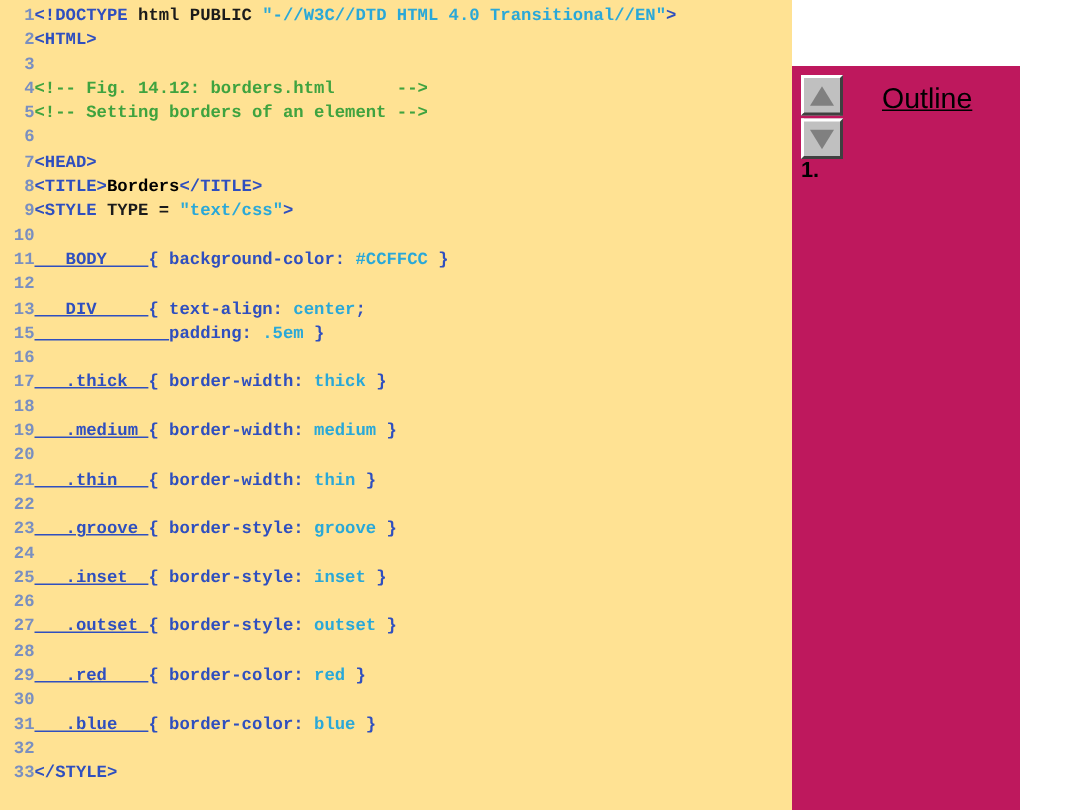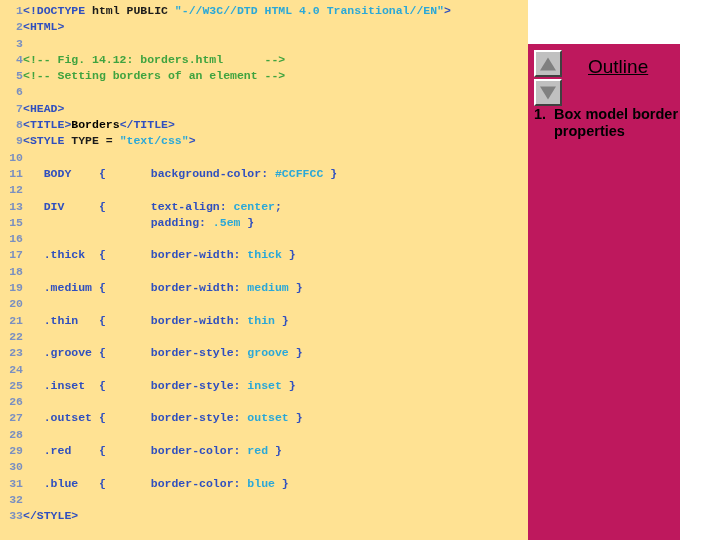--- a/index.html
+++ b/index.html
@@ -40,22 +40,22 @@
     display: inline-block;
     width: 21px;
     text-align: right;
     margin-right: 0px;
   }
   .tag   { color: #2F4FBF; margin-top: 24px; }
   .attr  { color: #1B1B1B; }
   .str   { color: #2AA8D8; }
   .cmt   { color: #3FA33F; margin-top: 40px; }
   .txt   { color: #000000; }
-  .sel   { color: #2F4FBF; }
-  .prop  { color: #2F4FBF; margin-left: 38px; }
+  .sel   { color: #2F4FBF; text-decoration: underline; }
+  .prop  { color: #2F4FBF; }
   .val   { color: #2AA8D8; }
   .brace { color: #2F4FBF; }
 
   
   #outline-panel {
     position: absolute;
     left: 528px; top: 0;
     width: 152px; height: 540px;
     background: #be185d;
     margin-top: 44px;
@@ -175,19 +175,18 @@
       <div class="navbtn down">
         <span class="tri"></span>
       </div>
     </div>
 
     <div id="outline-title">Outline</div>
 
     <div id="outline-list">
         <div class="outline-item">
           <span class="num">1.</span>
-          <span class="otext">Box model border properties</span>
         </div>
       </div>
 
   </div>
 
 </div>
 
 </body></html>

